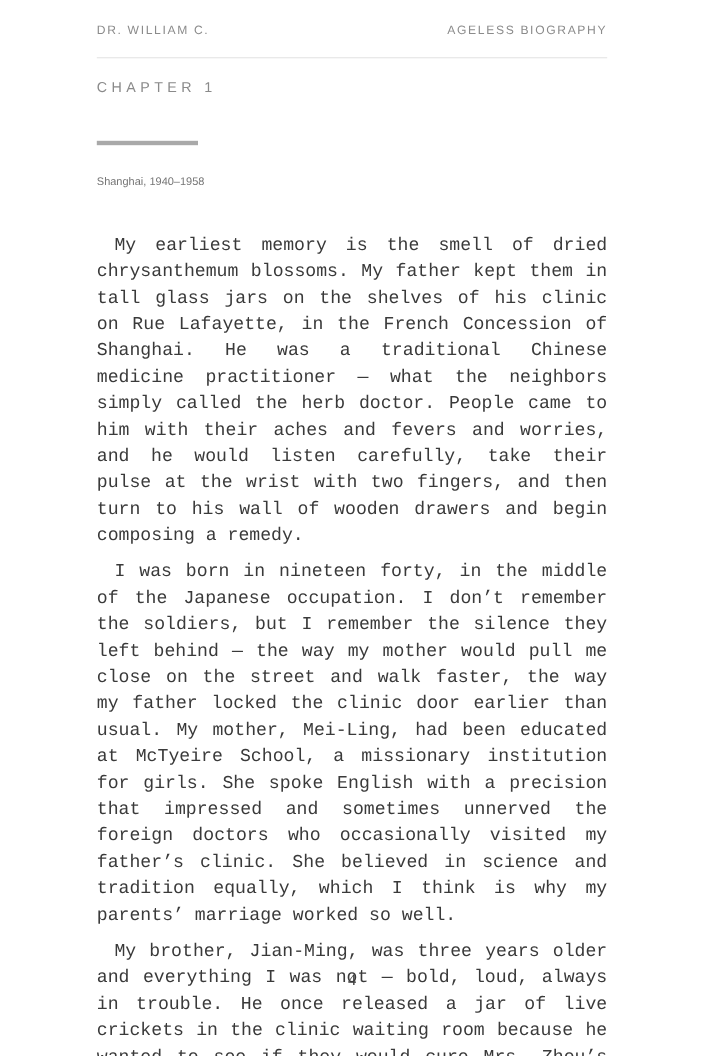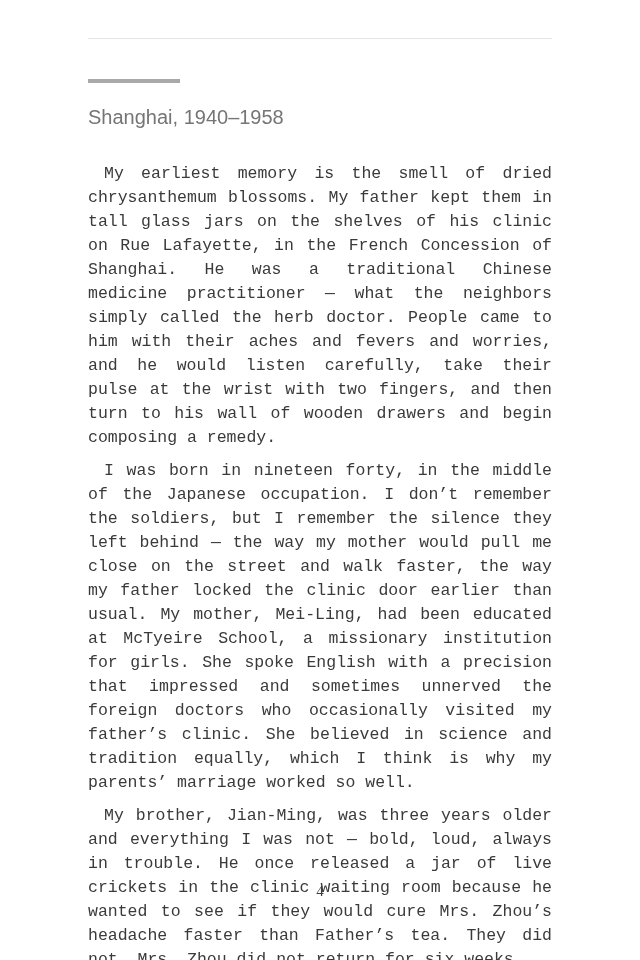--- a/index.html
+++ b/index.html
@@ -49,21 +49,21 @@
     color: #1e1e1e;
   }
   .title-divider {
     margin-top: 40px;
     width: 92px;
     height: 4px;
     background: #a9a9a9;
   }
   .subtitle {
     margin-top: 24px;
-    font-size: 20px;
+    font-size: 10px;
     line-height: 20px;
     color: #757575;
   }
   .body-text {
     margin-top: 35px;
     font-family: Liberation Mono, monospace;
   }
   .body-text p {
     font-size: 16.5px;
     line-height: 24px;
@@ -85,23 +85,28 @@
     font-family: "Liberation Serif", serif;
     font-size: 15px;
     color: #3c3c3c;
   }
 </style>
 </head>
 <body>
 
 <div class="page">
 
+  <header class="running-header">
+    <span>DR. WILLIAM C.</span>
+    <span>AGELESS BIOGRAPHY</span>
+  </header>
 
   <div class="header-rule"></div>
 
+  <div class="chapter-label">CHAPTER 1</div>
 
 
   <div class="title-divider"></div>
 
   <div class="subtitle">Shanghai, 1940–1958</div>
 
   <div class="body-text">
     <p>My earliest memory is the smell of dried chrysanthemum blossoms. My father kept them in tall glass jars on the shelves of his clinic on Rue Lafayette, in the French Concession of Shanghai. He was a traditional Chinese medicine practitioner — what the neighbors simply called the herb doctor. People came to him with their aches and fevers and worries, and he would listen carefully, take their pulse at the wrist with two fingers, and then turn to his wall of wooden drawers and begin composing a remedy.</p>
     <p>I was born in nineteen forty, in the middle of the Japanese occupation. I don’t remember the soldiers, but I remember the silence they left behind — the way my mother would pull me close on the street and walk faster, the way my father locked the clinic door earlier than usual. My mother, Mei-Ling, had been educated at McTyeire School, a missionary institution for girls. She spoke English with a precision that impressed and sometimes unnerved the foreign doctors who occasionally visited my father’s clinic. She believed in science and tradition equally, which I think is why my parents’ marriage worked so well.</p>
     <p>My brother, Jian-Ming, was three years older and everything I was not — bold, loud, always in trouble. He once released a jar of live crickets in the clinic waiting room because he wanted to see if they would cure Mrs. Zhou’s headache faster than Father’s tea. They did not. Mrs. Zhou did not return for six weeks.</p>

